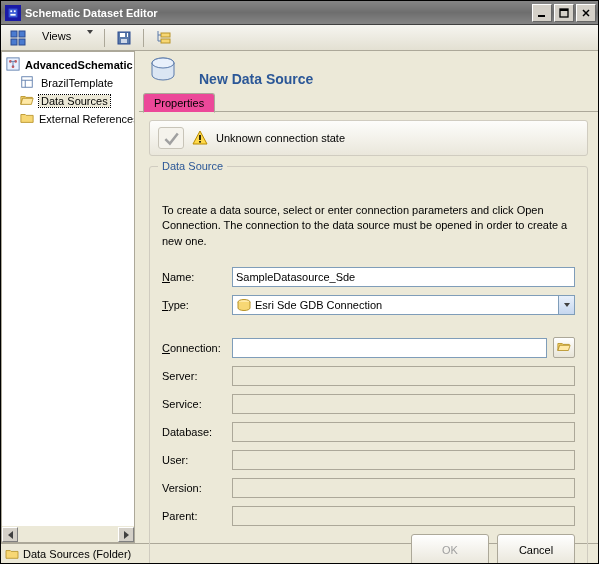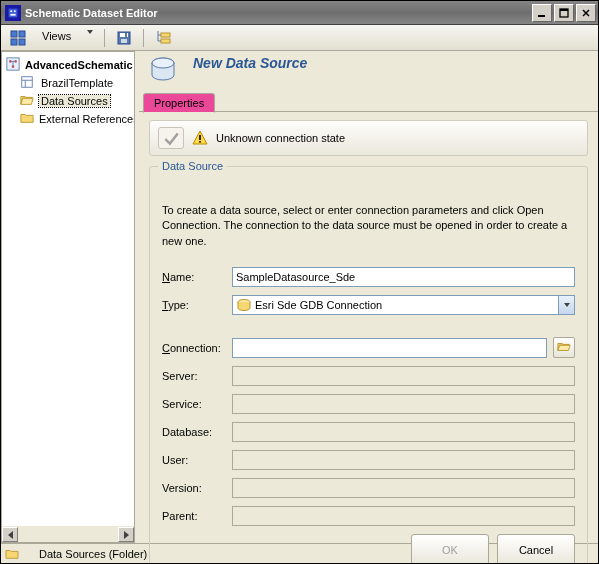--- a/index.html
+++ b/index.html
@@ -120,24 +120,23 @@
   .splitter { width: 4px; background: #ece9d8; cursor: ew-resize; }
 
   .rightpane {
     flex: 1;
     background: #ece9d8;
     display: flex;
     flex-direction: column;
   }
   .header-row {
     display: flex;
-    align-items: flex-start;
-    gap: 14px;
+    align-items: flex-end;
+    gap: 20px;
     padding: 4px 8px 6px 8px;
-    font-style: italic;
   }
   .header-icon {
     width: 32px; height: 32px;
   }
   .header-title {
     color: #2b5797;
     font-size: 14px;
     font-weight: bold;
   }
   
@@ -275,21 +274,21 @@
   }
   .btn.disabled { color: #a0a0a0; }
 
   .statusbar {
     height: 20px;
     border-top: 1px solid #aca899;
     background: #ece9d8;
     display: flex;
     align-items: center;
     padding: 0 4px;
-    gap: 20px;
+    gap: 4px;
   }
   
   .ico-folder { width: 14px; height: 12px; }
   .tri-l, .tri-r {
     width: 0; height: 0;
     border-top: 4px solid transparent;
     border-bottom: 4px solid transparent;
   }
   .tri-l { border-right: 5px solid #404040; }
   .tri-r { border-left: 5px solid #404040; }

